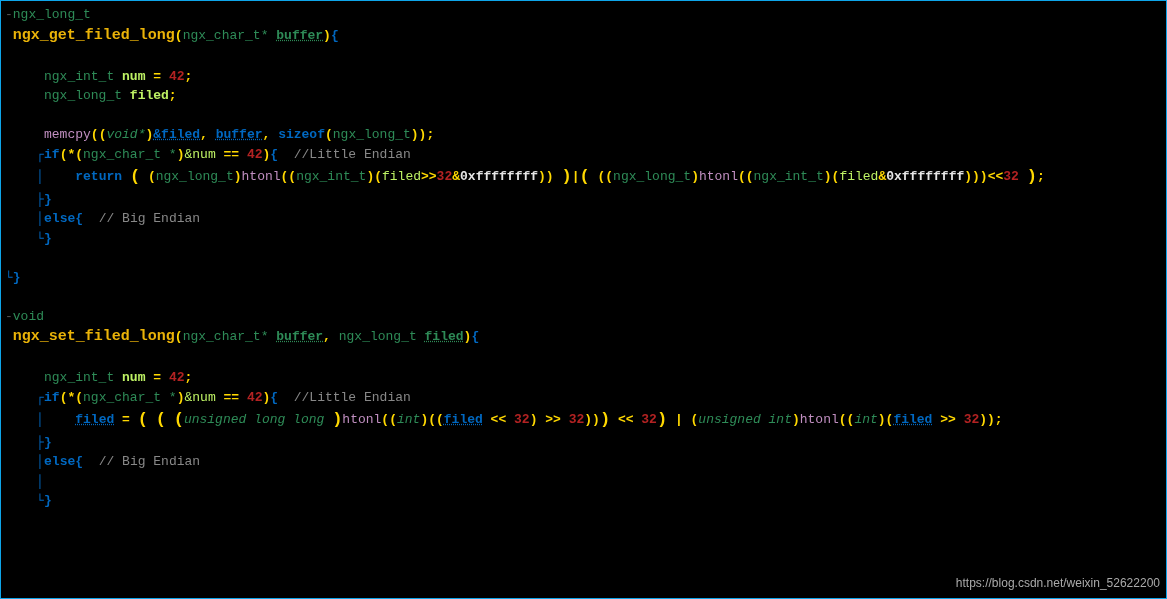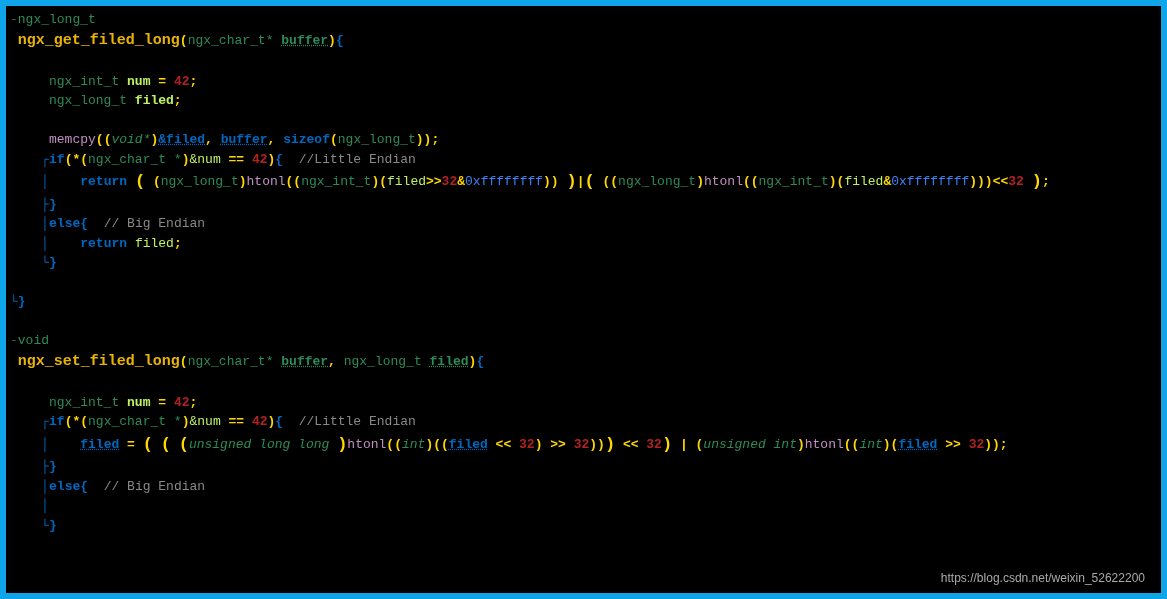--- a/index.html
+++ b/index.html
@@ -1,52 +1,51 @@
 <!DOCTYPE html>
 <html><head>
 <meta charset="utf-8">
 <style>
   html,body{margin:0;padding:0;background:#000;color:#ccc;font-family:Consolas,'Courier New',monospace;font-size:13px;line-height:1.5}
-  .code{position:relative;width:1167px;height:599px;overflow:hidden;padding:4px 0 0 4px;box-sizing:border-box;border:6px solid #0ea5e9}
+  .code{position:relative;width:1167px;height:599px;overflow:hidden;padding:4px 0 0 4px;box-sizing:border-box;border:1px solid #0ea5e9}
   .line{white-space:pre}
   .ty{color:#2e8b57}
   .fn{color:#eab308;font-weight:bold;font-size:15px}
   .param{color:#2e8b57;text-decoration:underline dotted #2e8b57;font-weight:bold}
   .var{color:#bef264;font-weight:bold}
   .kw{color:#0068c1;font-weight:bold}
   .num{color:#b22222;font-weight:bold}
-  .hex{color:#3b82f6;font-weight:normal}
+  .hex{color:#e5e5e5;font-weight:bold}
   .op{color:#ffd800;font-weight:bold}
   .bigop{color:#ffd800;font-weight:bold;font-size:17px;vertical-align:-1px}
   .scope{color:#0068c1;font-weight:bold}
   .cast{color:#2e8b57;font-style:italic}
   .call{color:#c18fc1}
   .cmt{color:#888;font-style:normal}
   .id{color:#bef264}
   .uvar{color:#0068c1;font-weight:bold;text-decoration:underline dotted #0068c1}
   .brace{color:#0068c1;font-weight:bold}
   .collapse{color:#555}
-  .watermark{position:absolute;bottom:6px;right:16px;color:#aaa;font-size:12px;font-family:Arial,sans-serif}
+  .watermark{position:absolute;bottom:6px;right:6px;color:#aaa;font-size:12px;font-family:Arial,sans-serif}
 </style>
 </head>
 <body>
 
 <div class="code">
 <div class="line"><span class="collapse">-</span><span class="ty">ngx_long_t</span></div>
 <div class="line"> <span class="fn">ngx_get_filed_long</span><span class="op">(</span><span class="ty">ngx_char_t*</span> <span class="param">buffer</span><span class="op">)</span><span class="scope">{</span></div>
 <div class="line"> </div>
 <div class="line">     <span class="ty">ngx_int_t</span> <span class="var">num</span> <span class="op">=</span> <span class="num">42</span><span class="op">;</span></div>
 <div class="line">     <span class="ty">ngx_long_t</span> <span class="var">filed</span><span class="op">;</span></div>
 <div class="line"> </div>
 <div class="line">     <span class="call">memcpy</span><span class="op">(</span><span class="op">(</span><span class="cast">void*</span><span class="op">)</span><span class="uvar">&amp;filed</span><span class="op">,</span> <span class="uvar">buffer</span><span class="op">,</span> <span class="kw">sizeof</span><span class="op">(</span><span class="ty">ngx_long_t</span><span class="op">));</span></div>
 <div class="line">    <span class="brace">┌</span><span class="kw">if</span><span class="op">(*(</span><span class="ty">ngx_char_t *</span><span class="op">)</span><span class="id">&amp;num</span><span class="op"> == </span><span class="num">42</span><span class="op">)</span><span class="scope">{</span>  <span class="cmt">//Little Endian</span></div>
 <div class="line">    <span class="brace">│</span>    <span class="kw">return</span> <span class="bigop">(</span> <span class="op">(</span><span class="ty">ngx_long_t</span><span class="op">)</span><span class="call">htonl</span><span class="op">((</span><span class="ty">ngx_int_t</span><span class="op">)(</span><span class="id">filed</span><span class="op">&gt;&gt;</span><span class="num">32</span><span class="op">&amp;</span><span class="hex">0xffffffff</span><span class="op">))</span> <span class="bigop">)</span><span class="op">|</span><span class="bigop">(</span> <span class="op">((</span><span class="ty">ngx_long_t</span><span class="op">)</span><span class="call">htonl</span><span class="op">((</span><span class="ty">ngx_int_t</span><span class="op">)(</span><span class="id">filed</span><span class="op">&amp;</span><span class="hex">0xffffffff</span><span class="op">)))</span><span class="op">&lt;&lt;</span><span class="num">32</span> <span class="bigop">)</span><span class="op">;</span></div>
 <div class="line">    <span class="brace">├</span><span class="scope">}</span></div>
 <div class="line">    <span class="brace">│</span><span class="kw">else</span><span class="scope">{</span>  <span class="cmt">// Big Endian</span></div>
-<div class="line">    <span class="brace">│</span>    <span class="kw">return</span> <span class="id">filed</span><span class="op">;</span></div>
 <div class="line">    <span class="brace">└</span><span class="scope">}</span></div>
 <div class="line"> </div>
 <div class="line"><span class="brace">└</span><span class="scope">}</span></div>
 <div class="line"> </div>
 <div class="line"><span class="collapse">-</span><span class="ty">void</span></div>
 <div class="line"> <span class="fn">ngx_set_filed_long</span><span class="op">(</span><span class="ty">ngx_char_t*</span> <span class="param">buffer</span><span class="op">,</span> <span class="ty">ngx_long_t</span> <span class="param">filed</span><span class="op">)</span><span class="scope">{</span></div>
 <div class="line"> </div>
 <div class="line">     <span class="ty">ngx_int_t</span> <span class="var">num</span> <span class="op">=</span> <span class="num">42</span><span class="op">;</span></div>
 <div class="line">    <span class="brace">┌</span><span class="kw">if</span><span class="op">(*(</span><span class="ty">ngx_char_t *</span><span class="op">)</span><span class="id">&amp;num</span><span class="op"> == </span><span class="num">42</span><span class="op">)</span><span class="scope">{</span>  <span class="cmt">//Little Endian</span></div>
 <div class="line">    <span class="brace">│</span>    <span class="uvar">filed</span><span class="op"> = </span><span class="bigop">(</span> <span class="bigop">(</span> <span class="bigop">(</span><span class="cast">unsigned long long </span><span class="bigop">)</span><span class="call">htonl</span><span class="op">((</span><span class="cast">int</span><span class="op">)((</span><span class="uvar">filed</span><span class="op"> &lt;&lt; </span><span class="num">32</span><span class="op">)</span><span class="op"> &gt;&gt; </span><span class="num">32</span><span class="op">))</span><span class="bigop">)</span><span class="op"> &lt;&lt; </span><span class="num">32</span><span class="bigop">)</span><span class="op"> | </span><span class="op">(</span><span class="cast">unsigned int</span><span class="op">)</span><span class="call">htonl</span><span class="op">((</span><span class="cast">int</span><span class="op">)(</span><span class="uvar">filed</span><span class="op"> &gt;&gt; </span><span class="num">32</span><span class="op">));</span></div>

